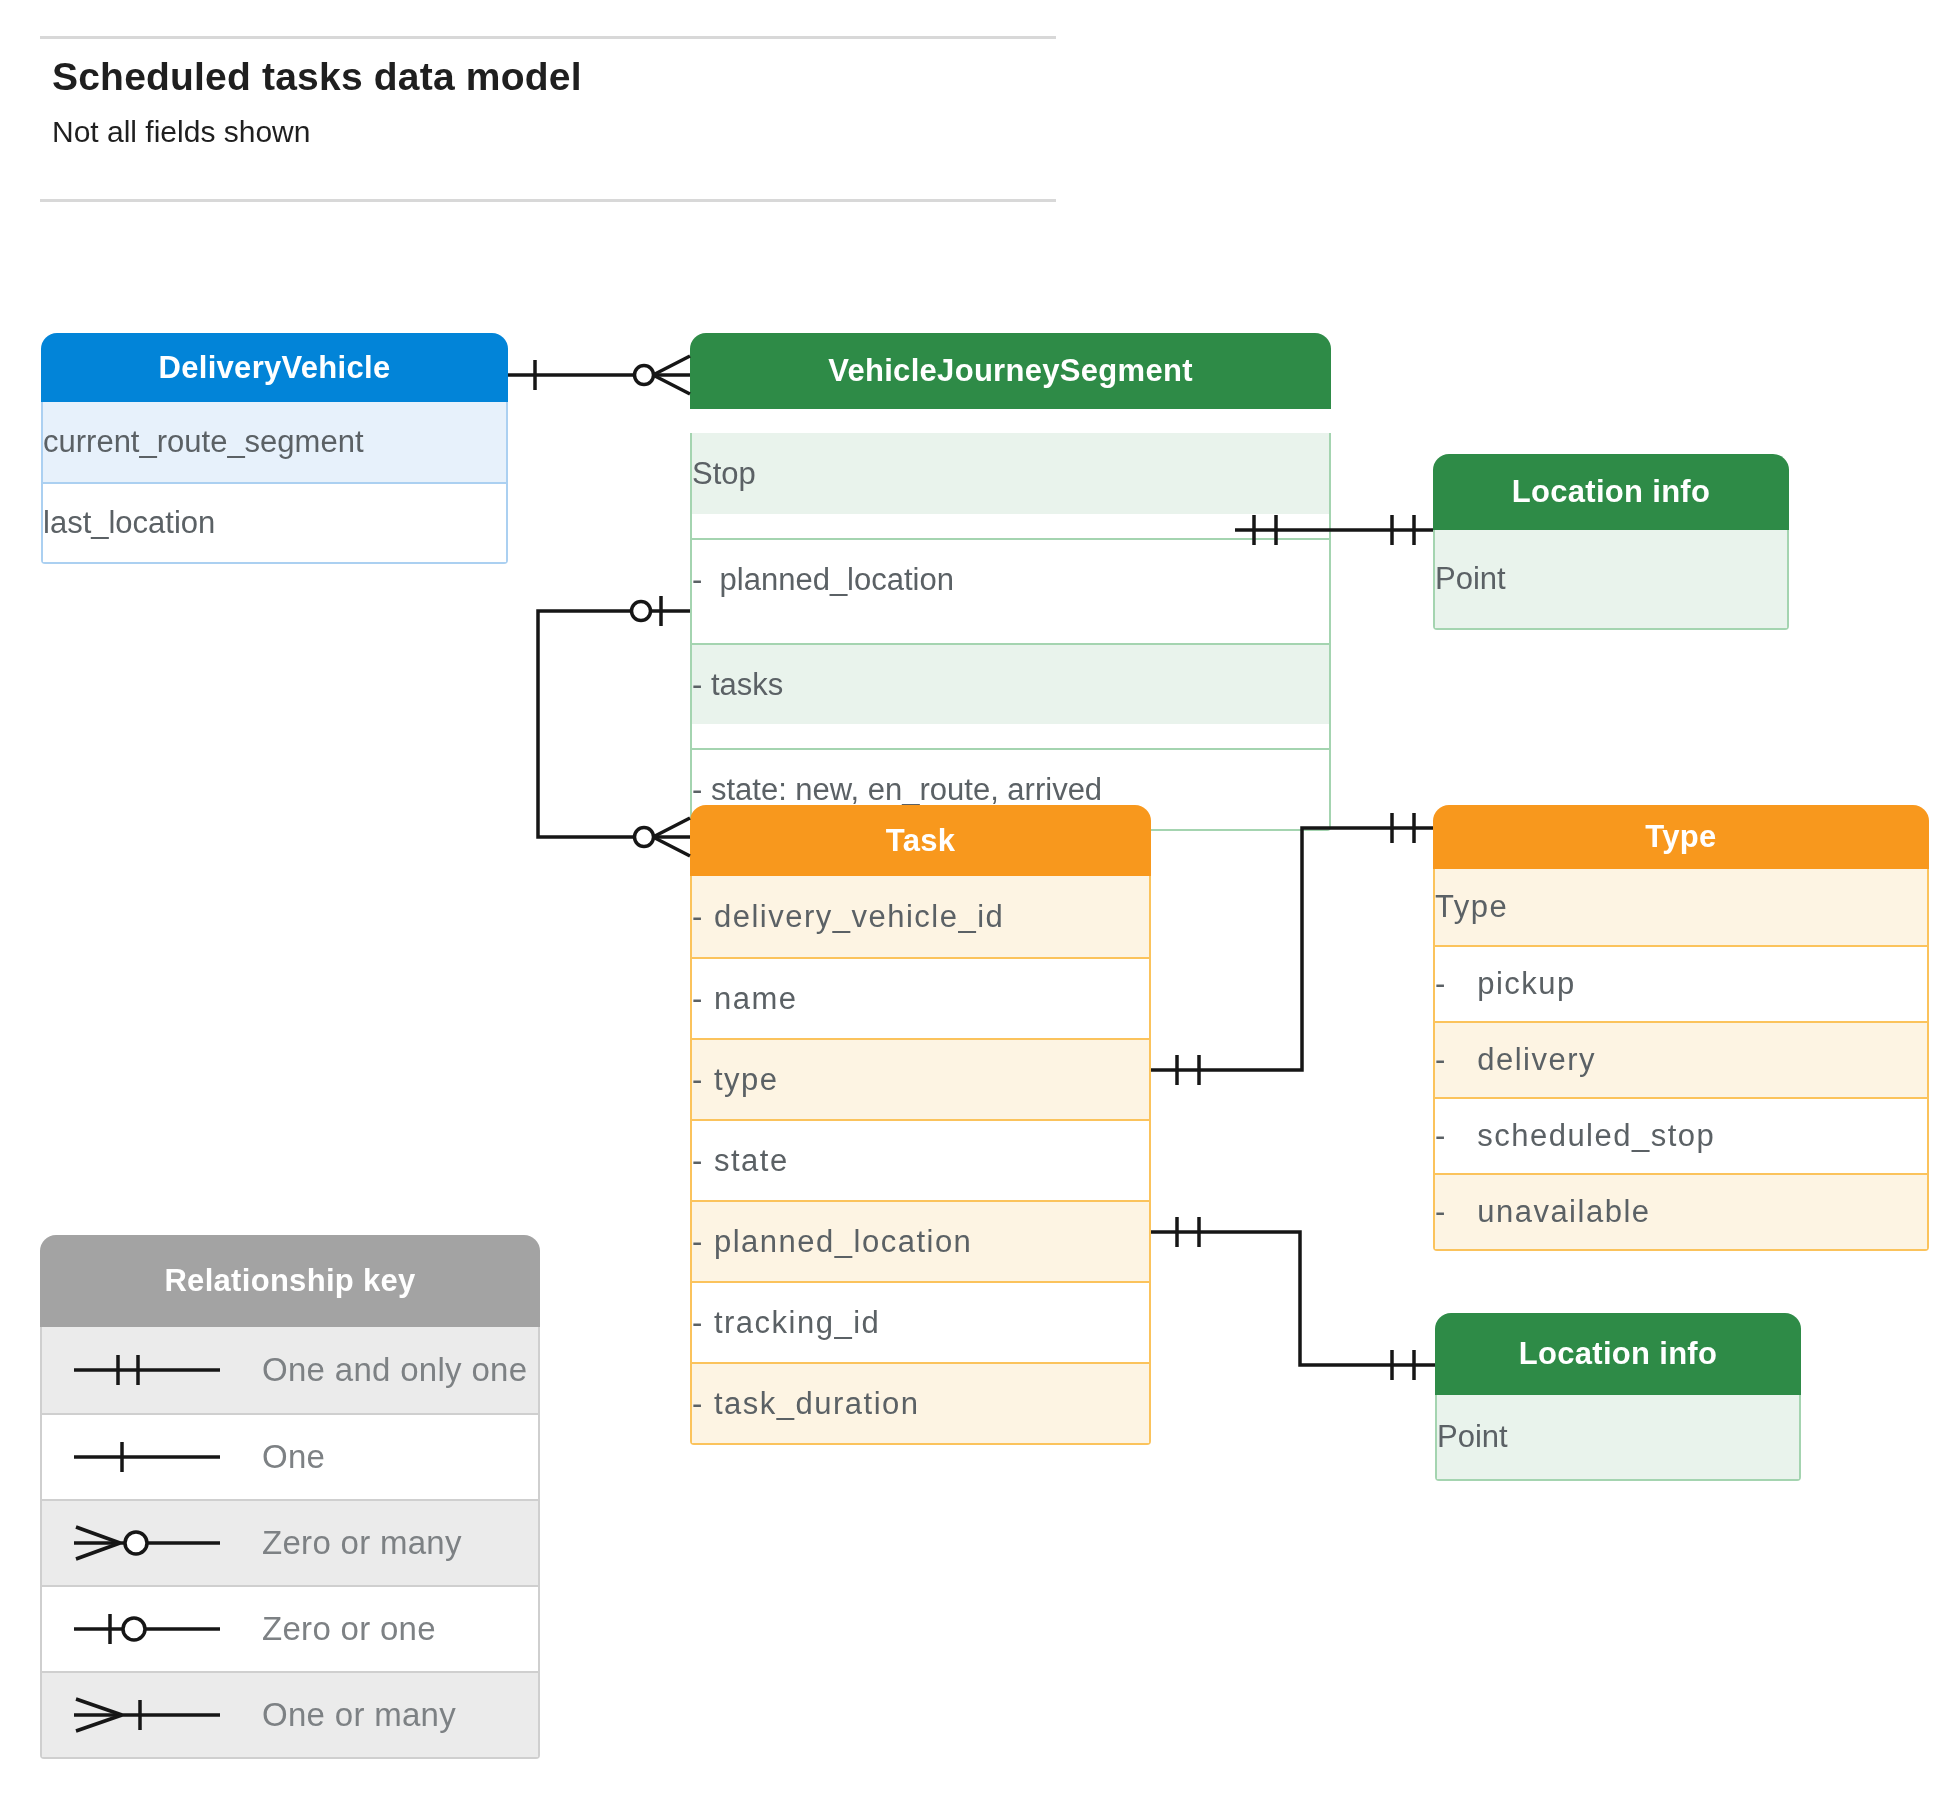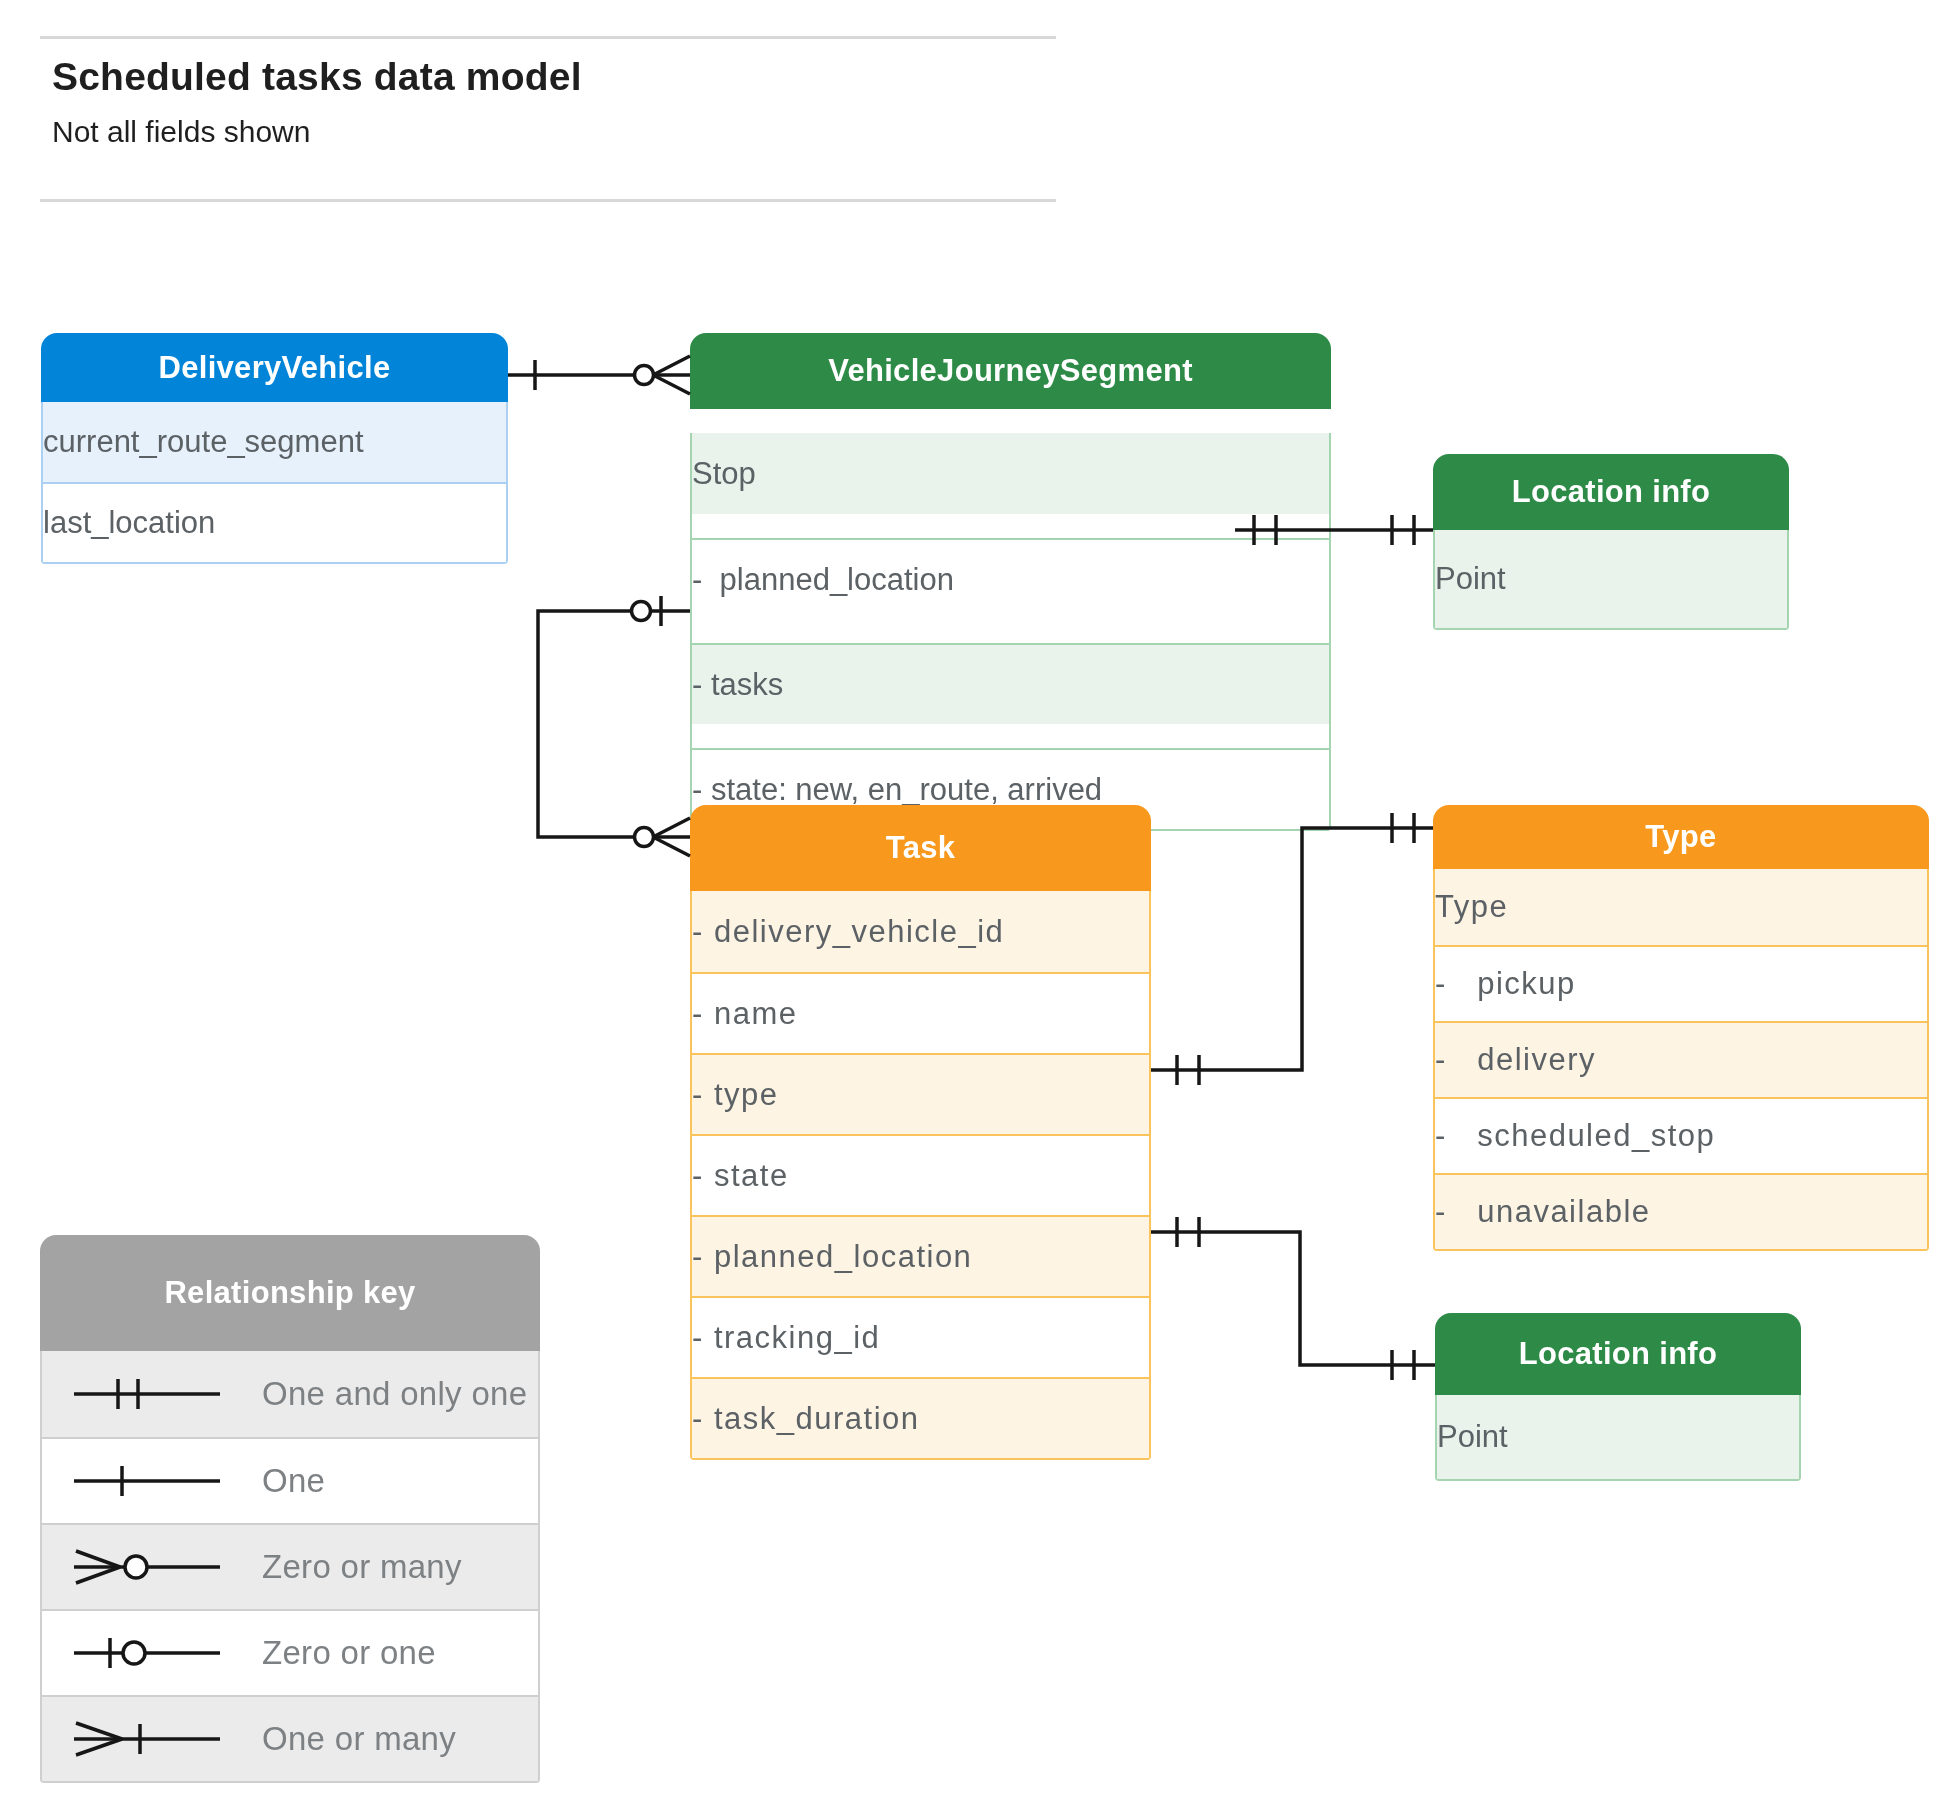--- a/index.html
+++ b/index.html
@@ -84,35 +84,35 @@
 
   #e-vjs  { left: 690px;  top: 333px;  width: 641px; }
   #e-vjs .hd { height: 76px; }
   #e-vjs .row { height: 81px; margin-top: 24px; }
 
   #e-li1  { left: 1433px; top: 454px;  width: 356px; }
   #e-li1 .hd { height: 76px; }
   #e-li1 .row { height: 98px; }
 
   #e-task { left: 690px;  top: 805px;  width: 461px; }
-  #e-task .hd { height: 86px; }
+  #e-task .hd { height: 71px; }
   #e-task .row { height: 81px; }
 
   #e-type { left: 1433px; top: 805px;  width: 496px; }
   #e-type .hd { height: 64px; }
   #e-type .row { height: 76px; }
 
   #e-li2  { left: 1435px; top: 1313px; width: 366px; }
   #e-li2 .hd { height: 82px; }
   #e-li2 .row { height: 84px; }
 
   .ls .row { letter-spacing: 1.5px; }
 
   #legend { left: 40px; top: 1235px; width: 500px; }
-  #legend .hd { height: 116px; border-radius: 16px 16px 0 0; }
+  #legend .hd { height: 92px; border-radius: 16px 16px 0 0; }
   #legend .row { height: 86px; padding-left: 28px; }
   #legend .lab {
     margin-left: 22px;
     font-size: 33px;
     color: var(--muted);
     letter-spacing: 0.3px;
   }
   .sym { width: 170px; height: 44px; flex: none; }
   .sym line, .sym circle, .sym path {
     stroke: var(--line);

